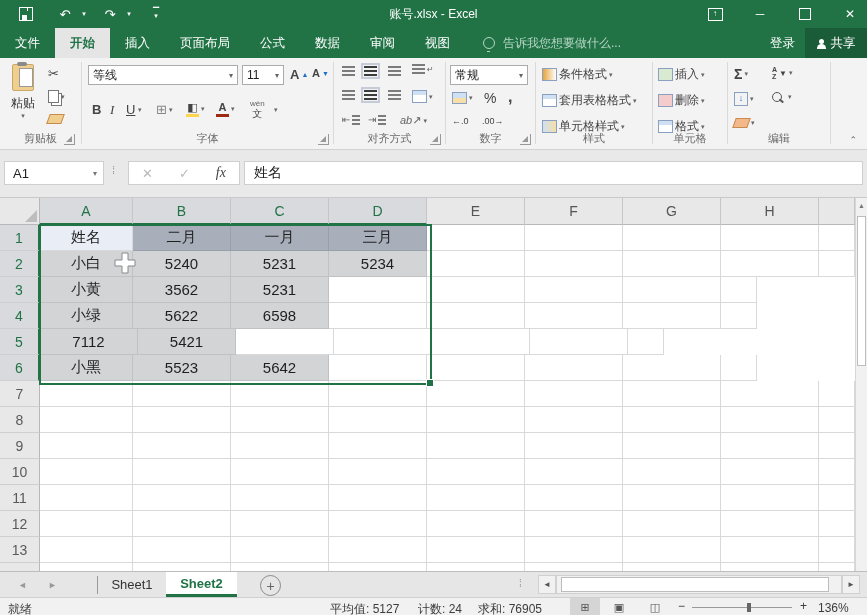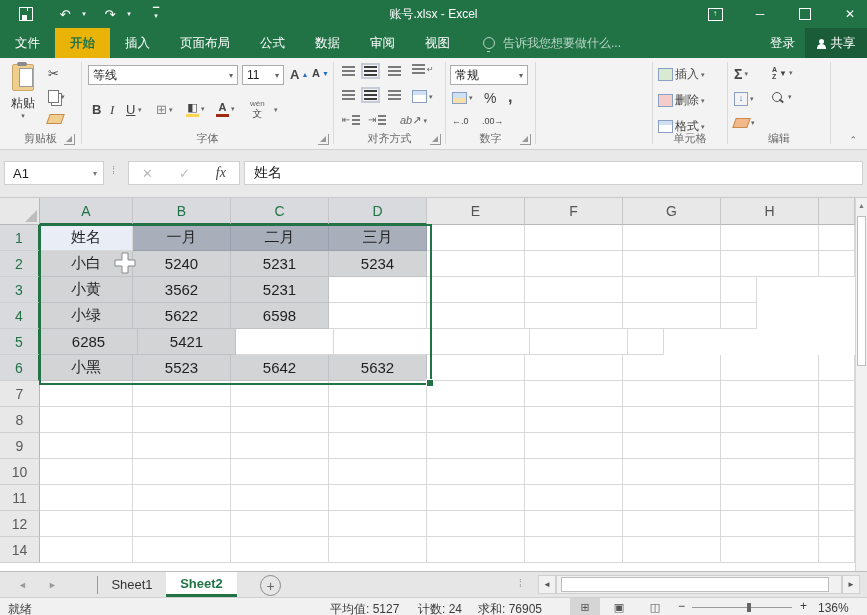--- a/index.html
+++ b/index.html
@@ -17,21 +17,21 @@
   .tiny-caret{font-size:7px;color:#fff;}
   #win-title{position:absolute;top:0;left:0;width:100%;height:28px;display:flex;align-items:center;justify-content:center;
              font-size:12px;color:#fff;pointer-events:none;}
   .winctl{position:absolute;top:0;height:28px;width:34px;display:flex;align-items:center;justify-content:center;
           color:#fff;font-size:12px;}
   .ribopt{width:13px;height:11px;border:1px solid #fff;position:relative;font-size:8px;line-height:10px;text-align:center;}
 
   
   #tabrow{position:absolute;left:0;top:28px;width:867px;height:30px;background:#217346;display:flex;align-items:stretch;}
   .rtab{display:flex;align-items:center;padding:0 15px;color:#fff;font-size:12.5px;white-space:nowrap;}
-  .rtab.active{background:#eab308;color:#217346;font-weight:bold;}
+  .rtab.active{background:#e5e5e5;color:#217346;font-weight:bold;}
   #tellme{display:flex;align-items:center;margin-left:18px;color:#b7d6c4;font-size:12px;}
   .bulb{width:10px;height:10px;border:1.5px solid #b7d6c4;border-radius:50%;position:relative;margin-right:8px;}
   .bulb:after{content:"";position:absolute;left:3px;top:10px;width:3px;height:3px;border-bottom:1.5px solid #b7d6c4;}
   #signin{position:absolute;right:72px;top:28px;height:30px;display:flex;align-items:center;color:#fff;font-size:12.5px;}
   #share{position:absolute;right:0;top:28px;height:30px;width:62px;background:#1a5c38;display:flex;align-items:center;
          justify-content:center;color:#fff;font-size:12.5px;gap:5px;}
   .person{width:9px;height:9px;position:relative;}
   .person:before{content:"";position:absolute;left:2px;top:0;width:5px;height:5px;border-radius:50%;background:#fff;}
   .person:after{content:"";position:absolute;left:0;top:5px;width:9px;height:5px;border-radius:5px 5px 0 0;background:#fff;}
 
@@ -298,20 +298,38 @@
       </div>
       <div class="mini" style="left:38px;top:32px;font-size:14px;color:#444;">%</div>
       <div class="mini" style="left:62px;top:30px;font-size:16px;font-weight:bold;color:#444;">,</div>
       <div class="mini" style="left:6px;top:58px;font-size:9px;color:#444;">←.0</div>
       <div class="mini" style="left:36px;top:58px;font-size:9px;color:#444;">.00→</div>
       <div class="glabel">数字</div>
       <div class="launcher" style="left:74px;"></div>
     </div>
     <div class="rdivider" style="left:535px;"></div>
 
+    <div class="rgroup" style="left:536px;width:116px;">
+      <div class="mini" style="left:6px;top:8px;">
+        <span class="sq-icon" style="background:linear-gradient(90deg,#e8a33d,#fff);"></span>
+        <span style="font-size:12px;">条件格式</span>
+          <span style="font-size:7px;color:#666;">▾</span>
+      </div>
+      <div class="mini" style="left:6px;top:34px;">
+        <span class="sq-icon"></span>
+        <span style="font-size:12px;">套用表格格式</span>
+          <span style="font-size:7px;color:#666;">▾</span>
+      </div>
+      <div class="mini" style="left:6px;top:60px;">
+        <span class="sq-icon" style="background:linear-gradient(90deg,#cfe0f2,#f6dfa8);"></span>
+        <span style="font-size:12px;">单元格样式</span>
+          <span style="font-size:7px;color:#666;">▾</span>
+      </div>
+      <div class="glabel">样式</div>
+    </div>
     <div class="rdivider" style="left:652px;"></div>
 
     <div class="rgroup" style="left:653px;width:74px;">
       <div class="mini" style="left:5px;top:8px;">
         <span class="sq-icon" style="background:#d9ead3;"></span>
         <span style="font-size:12px;">插入</span>
           <span style="font-size:7px;color:#666;">▾</span>
       </div>
       <div class="mini" style="left:5px;top:34px;">
         <span class="sq-icon" style="background:#f4cccc;"></span>
@@ -382,22 +400,22 @@
           <div class="colhdr sel" style="width: 98px;">D</div>
           <div class="colhdr" style="width: 98px;">E</div>
           <div class="colhdr" style="width: 98px;">F</div>
           <div class="colhdr" style="width: 98px;">G</div>
           <div class="colhdr" style="width: 98px;">H</div>
           <div class="colhdr" style="width: 36px;"></div>
         </div>
         <div class="grow">
           <div class="rowhdr sel">1</div>
           <div class="cell active" style="width: 93px;">姓名</div>
+          <div class="cell hdrfill" style="width: 98px;">二月</div>
           <div class="cell hdrfill" style="width: 98px;">一月</div>
-          <div class="cell hdrfill" style="width: 98px;">二月</div>
           <div class="cell hdrfill" style="width: 98px;">三月</div>
           <div class="cell" style="width: 98px;"></div>
           <div class="cell" style="width: 98px;"></div>
           <div class="cell" style="width: 98px;"></div>
           <div class="cell" style="width: 98px;"></div>
           <div class="cell" style="width: 36px;"></div>
         </div>
         <div class="grow">
           <div class="rowhdr sel">2</div>
           <div class="cell selgray" style="width: 93px;">小白</div>
@@ -427,34 +445,33 @@
           <div class="cell selgray" style="width: 98px;">5622</div>
           <div class="cell selgray" style="width: 98px;">6598</div>
           <div class="cell" style="width: 98px;"></div>
           <div class="cell" style="width: 98px;"></div>
           <div class="cell" style="width: 98px;"></div>
           <div class="cell" style="width: 98px;"></div>
           <div class="cell" style="width: 36px;"></div>
         </div>
         <div class="grow">
           <div class="rowhdr sel">5</div>
-          <div class="cell selgray" style="width: 98px;">6285</div>
+          <div class="cell selgray" style="width: 98px;">7112</div>
           <div class="cell selgray" style="width: 98px;">5421</div>
           <div class="cell" style="width: 98px;"></div>
           <div class="cell" style="width: 98px;"></div>
           <div class="cell" style="width: 98px;"></div>
           <div class="cell" style="width: 98px;"></div>
           <div class="cell" style="width: 36px;"></div>
         </div>
         <div class="grow">
           <div class="rowhdr sel">6</div>
           <div class="cell selgray" style="width: 93px;">小黑</div>
           <div class="cell selgray" style="width: 98px;">5523</div>
           <div class="cell selgray" style="width: 98px;">5642</div>
-          <div class="cell selgray" style="width: 98px;">5632</div>
           <div class="cell" style="width: 98px;"></div>
           <div class="cell" style="width: 98px;"></div>
           <div class="cell" style="width: 98px;"></div>
           <div class="cell" style="width: 98px;"></div>
           <div class="cell" style="width: 36px;"></div>
         </div>
         <div class="grow">
           <div class="rowhdr">7</div>
           <div class="cell" style="width: 93px;"></div>
           <div class="cell" style="width: 98px;"></div>
@@ -509,20 +526,32 @@
           <div class="cell" style="width: 98px;"></div>
           <div class="cell" style="width: 98px;"></div>
           <div class="cell" style="width: 98px;"></div>
           <div class="cell" style="width: 98px;"></div>
           <div class="cell" style="width: 98px;"></div>
           <div class="cell" style="width: 98px;"></div>
           <div class="cell" style="width: 36px;"></div>
         </div>
         <div class="grow">
           <div class="rowhdr">12</div>
+          <div class="cell" style="width: 93px;"></div>
+          <div class="cell" style="width: 98px;"></div>
+          <div class="cell" style="width: 98px;"></div>
+          <div class="cell" style="width: 98px;"></div>
+          <div class="cell" style="width: 98px;"></div>
+          <div class="cell" style="width: 98px;"></div>
+          <div class="cell" style="width: 98px;"></div>
+          <div class="cell" style="width: 98px;"></div>
+          <div class="cell" style="width: 36px;"></div>
+        </div>
+        <div class="grow">
+          <div class="rowhdr">13</div>
           <div class="cell" style="width: 93px;"></div>
           <div class="cell" style="width: 98px;"></div>
           <div class="cell" style="width: 98px;"></div>
           <div class="cell" style="width: 98px;"></div>
           <div class="cell" style="width: 98px;"></div>
           <div class="cell" style="width: 98px;"></div>
           <div class="cell" style="width: 98px;"></div>
           <div class="cell" style="width: 98px;"></div>
           <div class="cell" style="width: 36px;"></div>
         </div>

